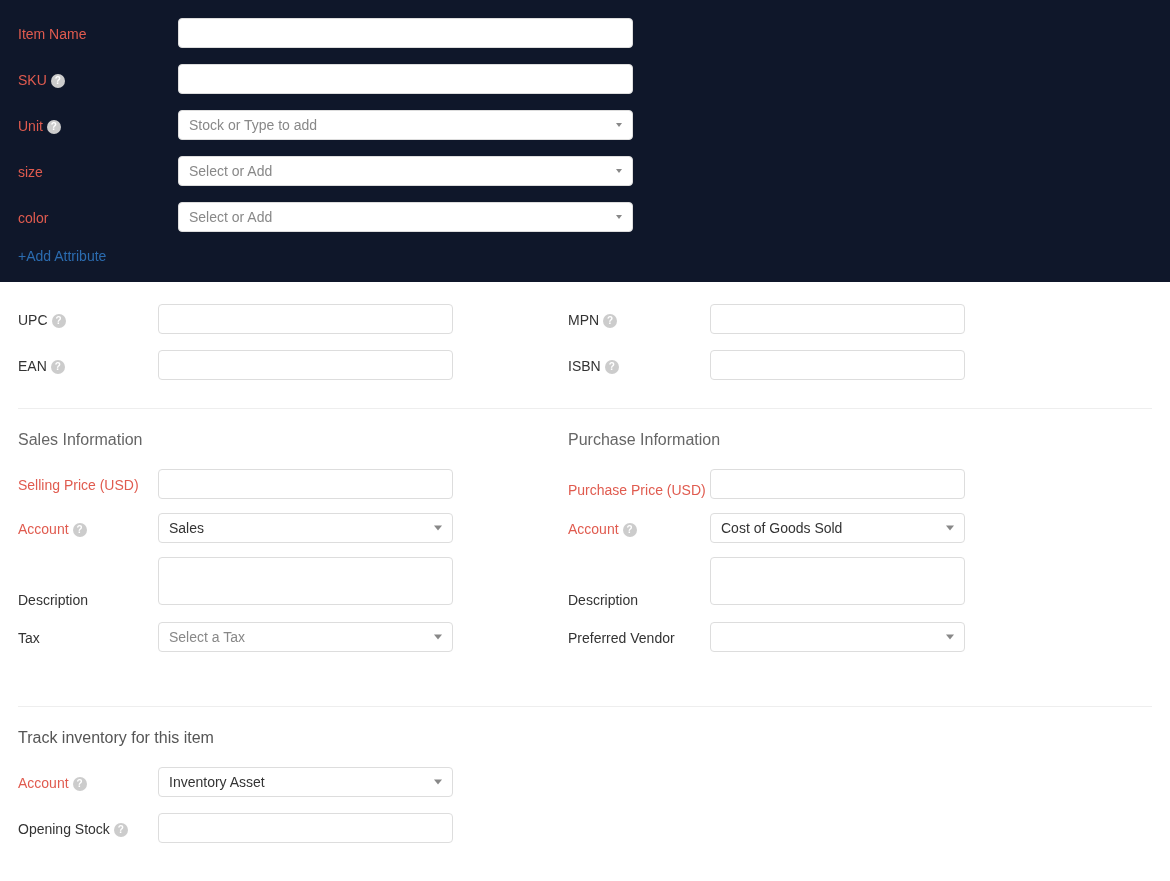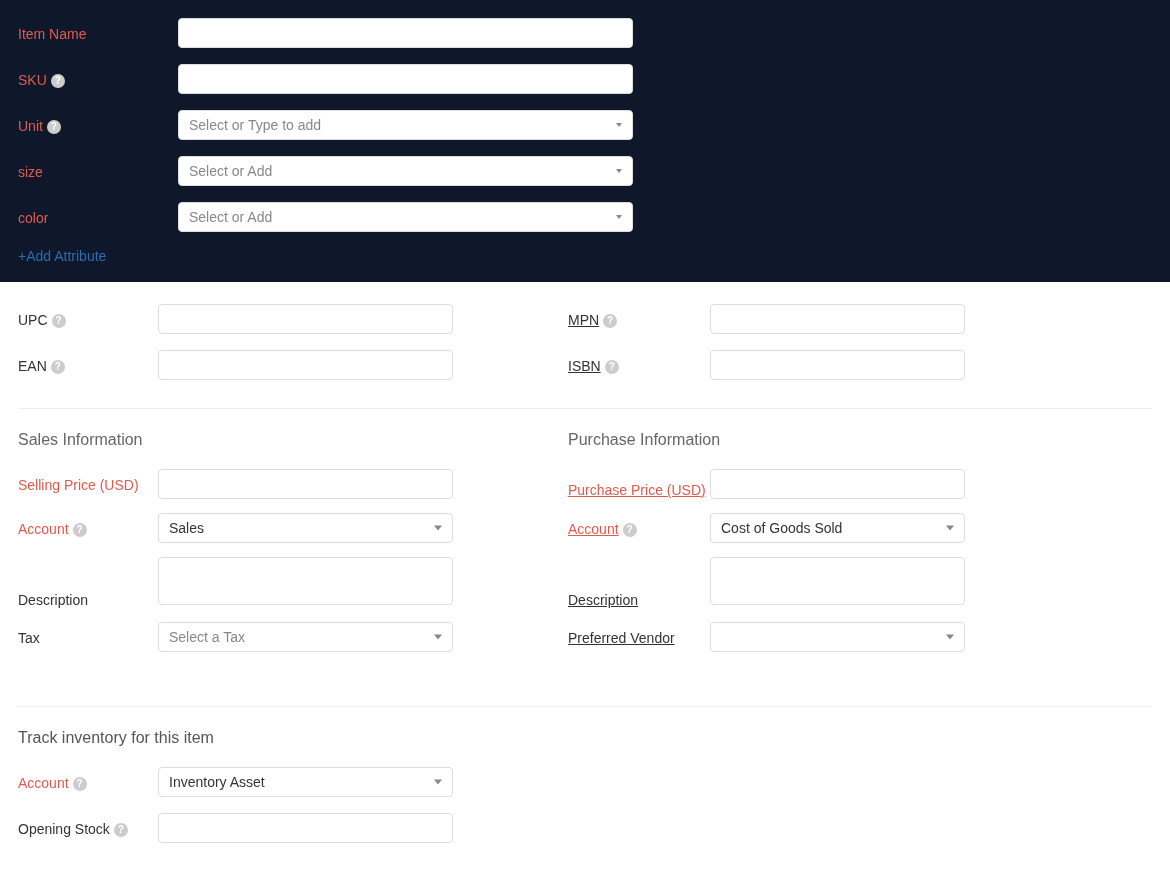--- a/index.html
+++ b/index.html
@@ -101,21 +101,21 @@
     background: #fff;
     padding: 22px 18px 10px 18px;
   }
   .two-col {
     display: flex;
     gap: 80px;
   }
   .col { flex: 0 0 470px; }
   .col .label-col { width: 140px; }
   .col .input-col { flex: 0 0 295px; }
-  .col-right .label-col { width: 142px; text-decoration: underline; }
+  .col-right .label-col { width: 142px; }
   .col-right .input-col { flex: 0 0 255px; }
   .divider {
     border: none;
     border-top: 1px solid #eee;
     margin: 10px 18px 0 18px;
   }
   .section-title {
     font-size: 16px;
     color: #666;
     margin-bottom: 20px;
@@ -151,21 +151,21 @@
       <input type="text" class="text-input" style="">
     </div>
   </div>
 
   <div class="form-row">
     <div class="label-col label-red">
       <span>Unit</span><span class="help-icon"></span>
     </div>
     <div class="input-col">
       <div class="select-input">
-        <span>Select or Type to add</span>
+        <span>Stock or Type to add</span>
         <span class="chevron small"></span>
       </div>
     </div>
   </div>
 
   <div class="form-row">
     <div class="label-col label-red">size</div>
     <div class="input-col">
       <div class="select-input">
         <span>Select or Add</span>

